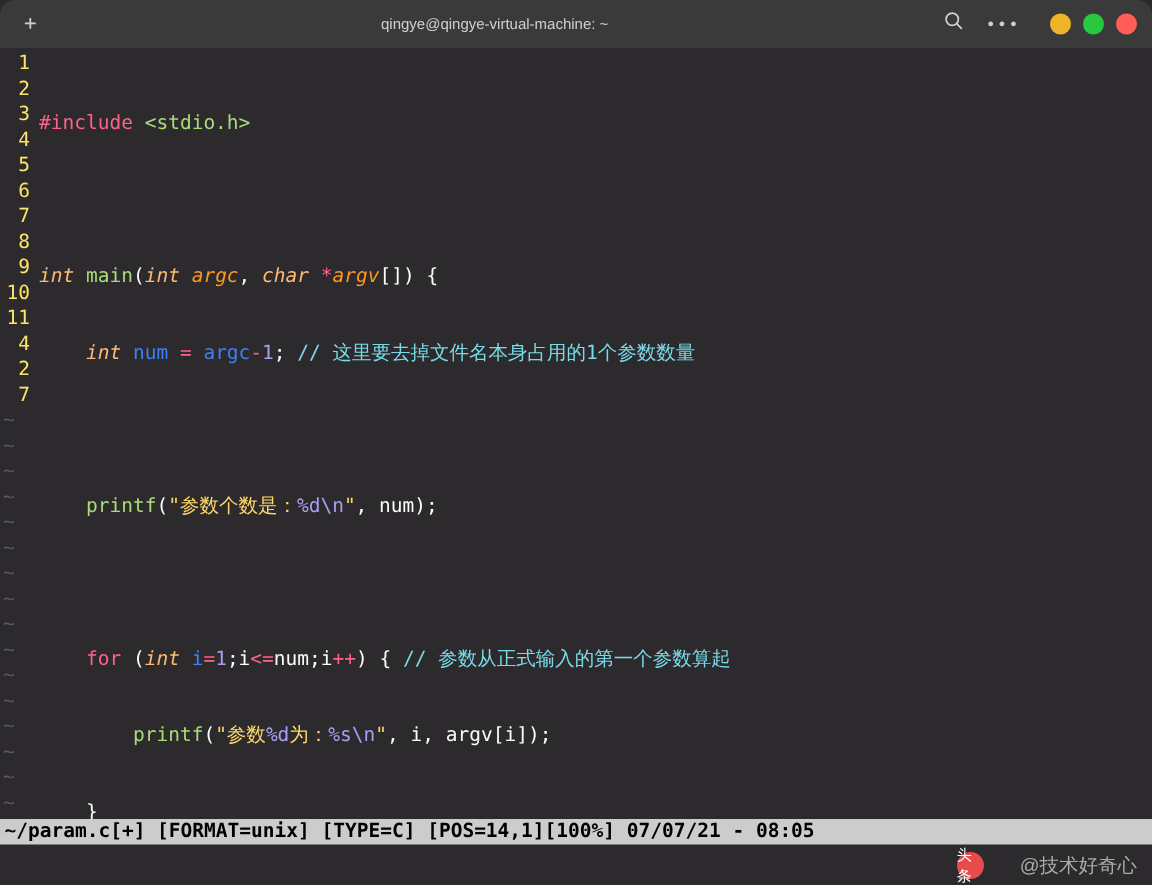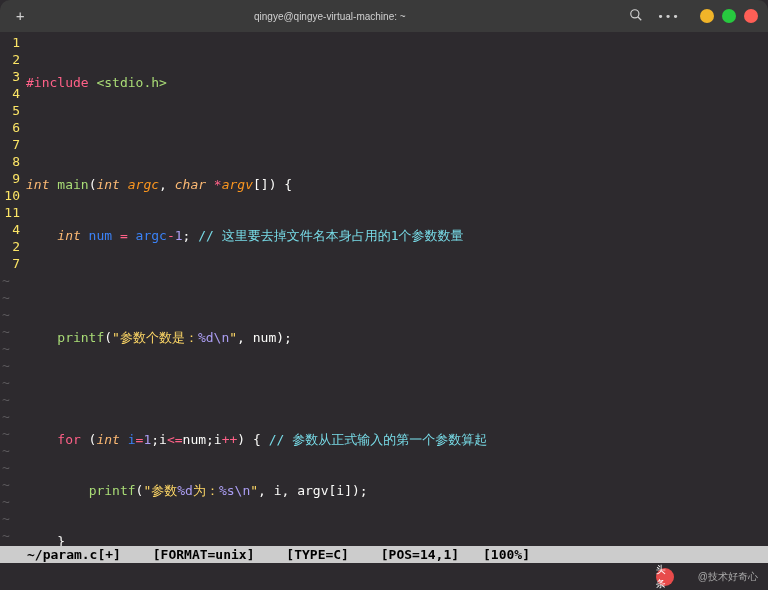--- a/index.html
+++ b/index.html
@@ -75,38 +75,38 @@
   left: 0; right: 0;
   bottom: 27px;
   height: 17px;
   background: #cccccc;
   color: #000;
   font-weight: bold;
   padding: 0 3px;
   line-height: 17px;
   display: flex;
 }
-.statusline span { white-space: pre; margin-left: 24px; }
+.statusline span { white-space: pre; }
 .watermark {
   position: absolute;
   right: 10px;
   bottom: 4px;
   display: flex;
   align-items: center;
   gap: 24px;
   font-family: sans-serif;
 }
 .watermark-logo {
   width: 18px; height: 18px; border-radius: 50%;
   background: #e84b4b;
   color: white;
   font-size: 10px;
   display: flex; align-items: center; justify-content: center;
 }
-.watermark-text { color: #aaa; font-size: 10px; }
+.watermark-text { color: #aaa; font-size: 13px; }
 </style>
 </head>
 <body>
 
 <div class="titlebar">
   <div class="titlebar-left">
     <span class="add-tab-icon">+</span>
   </div>
   <div class="titlebar-title">qingye@qingye-virtual-machine: ~</div>
   <div class="titlebar-right">
@@ -174,18 +174,19 @@
     
   </div>
 </div>
 
 <div class="statusline">
   <span>~/param.c[+]</span>
   <span> [FORMAT=unix]</span>
   <span> [TYPE=C]</span>
   <span> [POS=14,1]</span>
   <span>[100%]</span>
+  <span> 07/07/21 - 08:05</span>
 </div>
 
 <div class="watermark">
   <div class="watermark-logo">头条</div>
   <div class="watermark-text">@技术好奇心</div>
 </div>
 
 </body></html>

